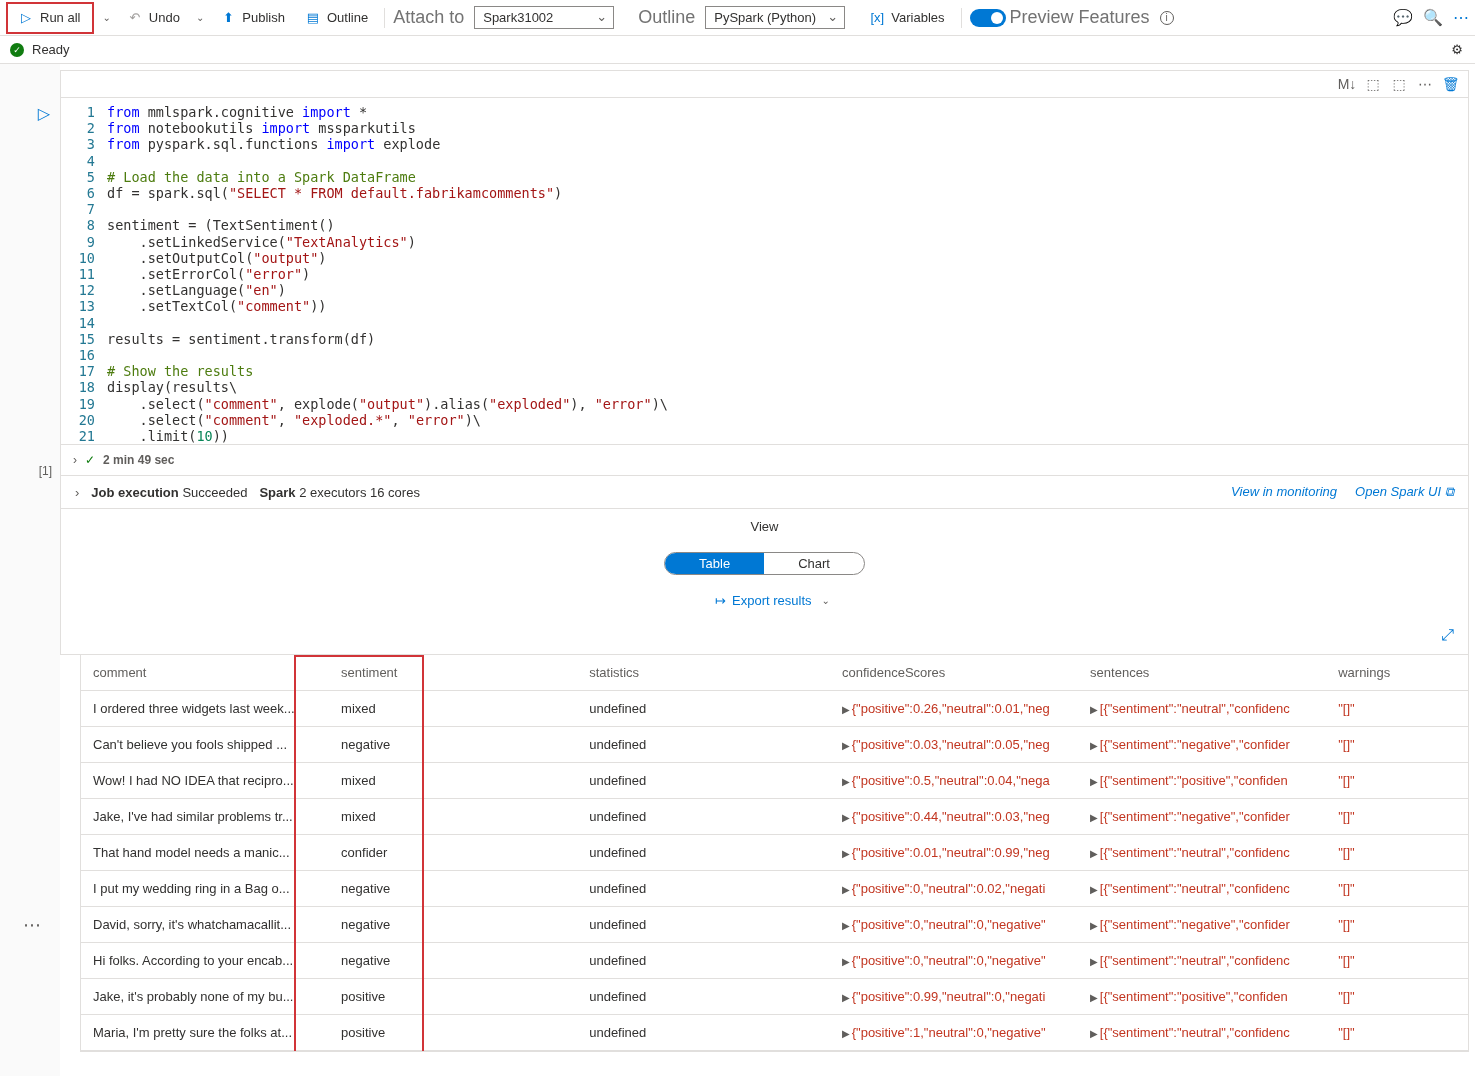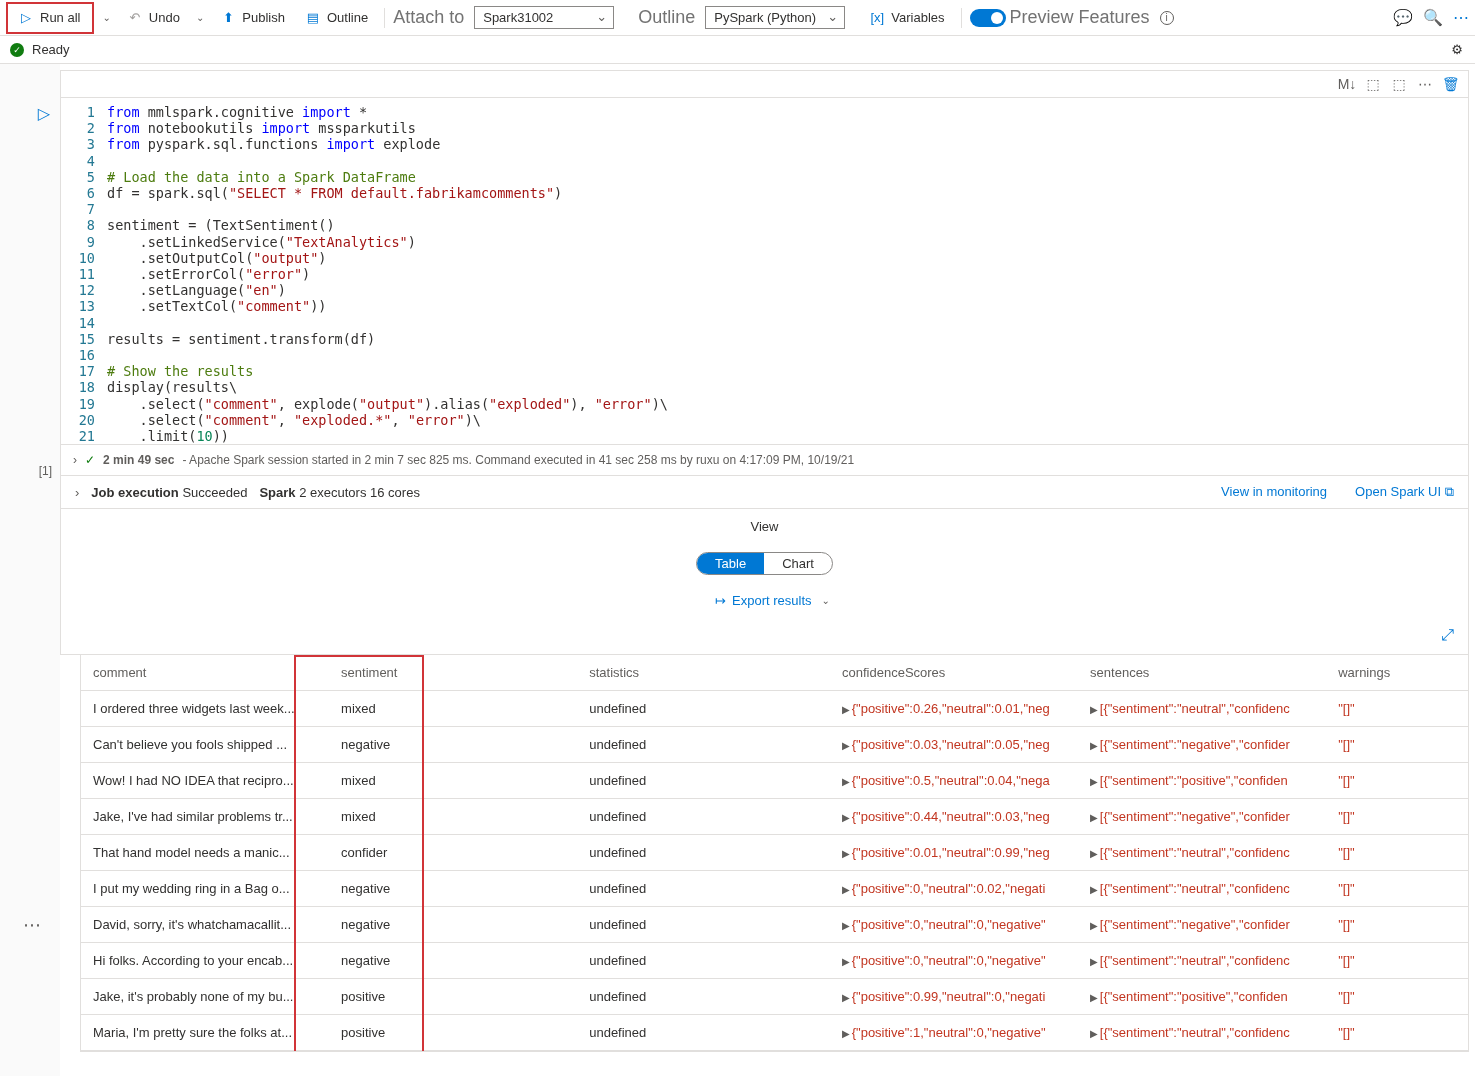--- a/index.html
+++ b/index.html
@@ -24,25 +24,25 @@
 .notebook-panel { flex: 1; overflow: auto; padding: 6px 6px 0 0; }
 .cell-toolbar { height: 28px; display: flex; align-items: center; justify-content: flex-end; gap: 8px; padding-right: 8px; border: 1px solid #e1dfdd; background: #fff; }
 .cell-toolbar .ci { width: 18px; height: 18px; color: #605e5c; cursor: pointer; display: inline-flex; align-items: center; justify-content: center; font-size: 14px; }
 .code-cell { border: 1px solid #e1dfdd; border-top: none; background: #fff; display: flex; font-family: Consolas, Menlo, monospace; font-size: 13.5px; line-height: 16.2px; padding: 6px 0 0 0; }
 .ln-col { width: 46px; text-align: right; color: #237893; padding-right: 12px; user-select: none; }
 .code-col { flex: 1; white-space: pre; padding-right: 8px; }
 .tk-kw { color: #0000ff; } .tk-str { color: #a31515; } .tk-cm { color: #4d7c0f; } .tk-num { color: #098658; }
 .exec-line { display: flex; align-items: center; gap: 8px; padding: 8px 12px; color: #605e5c; border: 1px solid #e1dfdd; border-top: none; background: #fff; font-size: 12px; }
 .check { color: #107c10; }
 .job-line { display: flex; align-items: center; gap: 12px; padding: 8px 14px; font-size: 13px; border: 1px solid #e1dfdd; border-top: none; background: #fff; }
-.job-line .links { margin-left: auto; display: flex; gap: 28px; }
+.job-line .links { margin-left: auto; display: flex; gap: 18px; font-style: italic; }
 .link-blue { color: #0078d4; cursor: pointer; }
 .view-line { display: flex; align-items: center; gap: 18px; padding: 10px 14px; font-size: 13px; border: 1px solid #e1dfdd; border-top: none; background: #fff; flex-direction: column; }
 .seg-ctrl { display: inline-flex; border: 1px solid #8a8886; border-radius: 12px; overflow: hidden; }
-.seg-opt { padding: 3px 18px; font-size: 13px; cursor: pointer; }
+.seg-opt { padding: 3px 34px; font-size: 13px; cursor: pointer; }
 .seg-opt.active { background: #0078d4; color: #fff; }
 .export-btn { color: #0078d4; display: inline-flex; align-items: center; gap: 6px; cursor: pointer; margin-left: 20px; }
 .results-table { border: 1px solid #e1dfdd; border-top: none; background: #fff; overflow-x: auto; margin-left: 20px; }
 .rt { width: 100%; border-collapse: collapse; table-layout: fixed; }
 .rt th, .rt td { text-align: left; padding: 10px 12px; font-size: 13px; border-bottom: 1px solid #e1dfdd; overflow: hidden; white-space: nowrap; text-overflow: ellipsis; }
 .rt th { color: #605e5c; font-weight: 400; }
 .rt td.json { color: #c23621; }
 .col-comment { width: 210px;} .col-sent { width: 210px;} .col-stat { width: 214px;} .col-conf { width: 210px;} .col-sentc { width: 210px;} .col-warn { width: 120px;}
 .sent-box { position: absolute; border: 2px solid #d13438; pointer-events: none; }
 .tri { font-size: 10px; color: #605e5c; margin-right: 2px; }
@@ -143,21 +143,20 @@
           <div>20</div>
           <div>21</div>
         </div>
       <div class="code-col" id="code-col"><div><span class="tk-kw">from</span><span> mmlspark.cognitive </span><span class="tk-kw">import</span><span> *</span></div><div><span class="tk-kw">from</span><span> notebookutils </span><span class="tk-kw">import</span><span> mssparkutils</span></div><div><span class="tk-kw">from</span><span> pyspark.sql.functions </span><span class="tk-kw">import</span><span> explode</span></div><div>&nbsp;</div><div><span class="tk-cm"># Load the data into a Spark DataFrame</span></div><div><span>df = spark.sql(</span><span class="tk-str">"SELECT * FROM default.fabrikamcomments"</span><span>)</span></div><div>&nbsp;</div><div><span>sentiment = (TextSentiment()</span></div><div><span>    .setLinkedService(</span><span class="tk-str">"TextAnalytics"</span><span>)</span></div><div><span>    .setOutputCol(</span><span class="tk-str">"output"</span><span>)</span></div><div><span>    .setErrorCol(</span><span class="tk-str">"error"</span><span>)</span></div><div><span>    .setLanguage(</span><span class="tk-str">"en"</span><span>)</span></div><div><span>    .setTextCol(</span><span class="tk-str">"comment"</span><span>))</span></div><div>&nbsp;</div><div><span>results = sentiment.transform(df)</span></div><div>&nbsp;</div><div><span class="tk-cm"># Show the results</span></div><div><span>display(results\</span></div><div><span>    .select(</span><span class="tk-str">"comment"</span><span>, explode(</span><span class="tk-str">"output"</span><span>).alias(</span><span class="tk-str">"exploded"</span><span>), </span><span class="tk-str">"error"</span><span>)\</span></div><div><span>    .select(</span><span class="tk-str">"comment"</span><span>, </span><span class="tk-str">"exploded.*"</span><span>, </span><span class="tk-str">"error"</span><span>)\</span></div><div><span>    .limit(</span><span class="tk-num">10</span><span>))</span></div></div>
     </div>
 
     <div class="exec-line">
       <span style="color:#605e5c">›</span>
       <span class="check">✓</span>
       <b>2 min 49 sec</b>
-      <span>- Apache Spark session started in 2 min 7 sec 825 ms. Command executed in 41 sec 258 ms by ruxu on 4:17:09 PM, 10/19/21</span>
     </div>
 
     <div class="job-line">
       <span style="color:#605e5c">›</span>
       <span><b>Job execution</b> <span>Succeeded</span></span>
       <span><b>Spark</b> <span>2 executors 16 cores</span></span>
       <span class="links">
         <span class="link-blue">View in monitoring</span>
         <span class="link-blue"><span>Open Spark UI</span> <span>⧉</span></span>
       </span>

